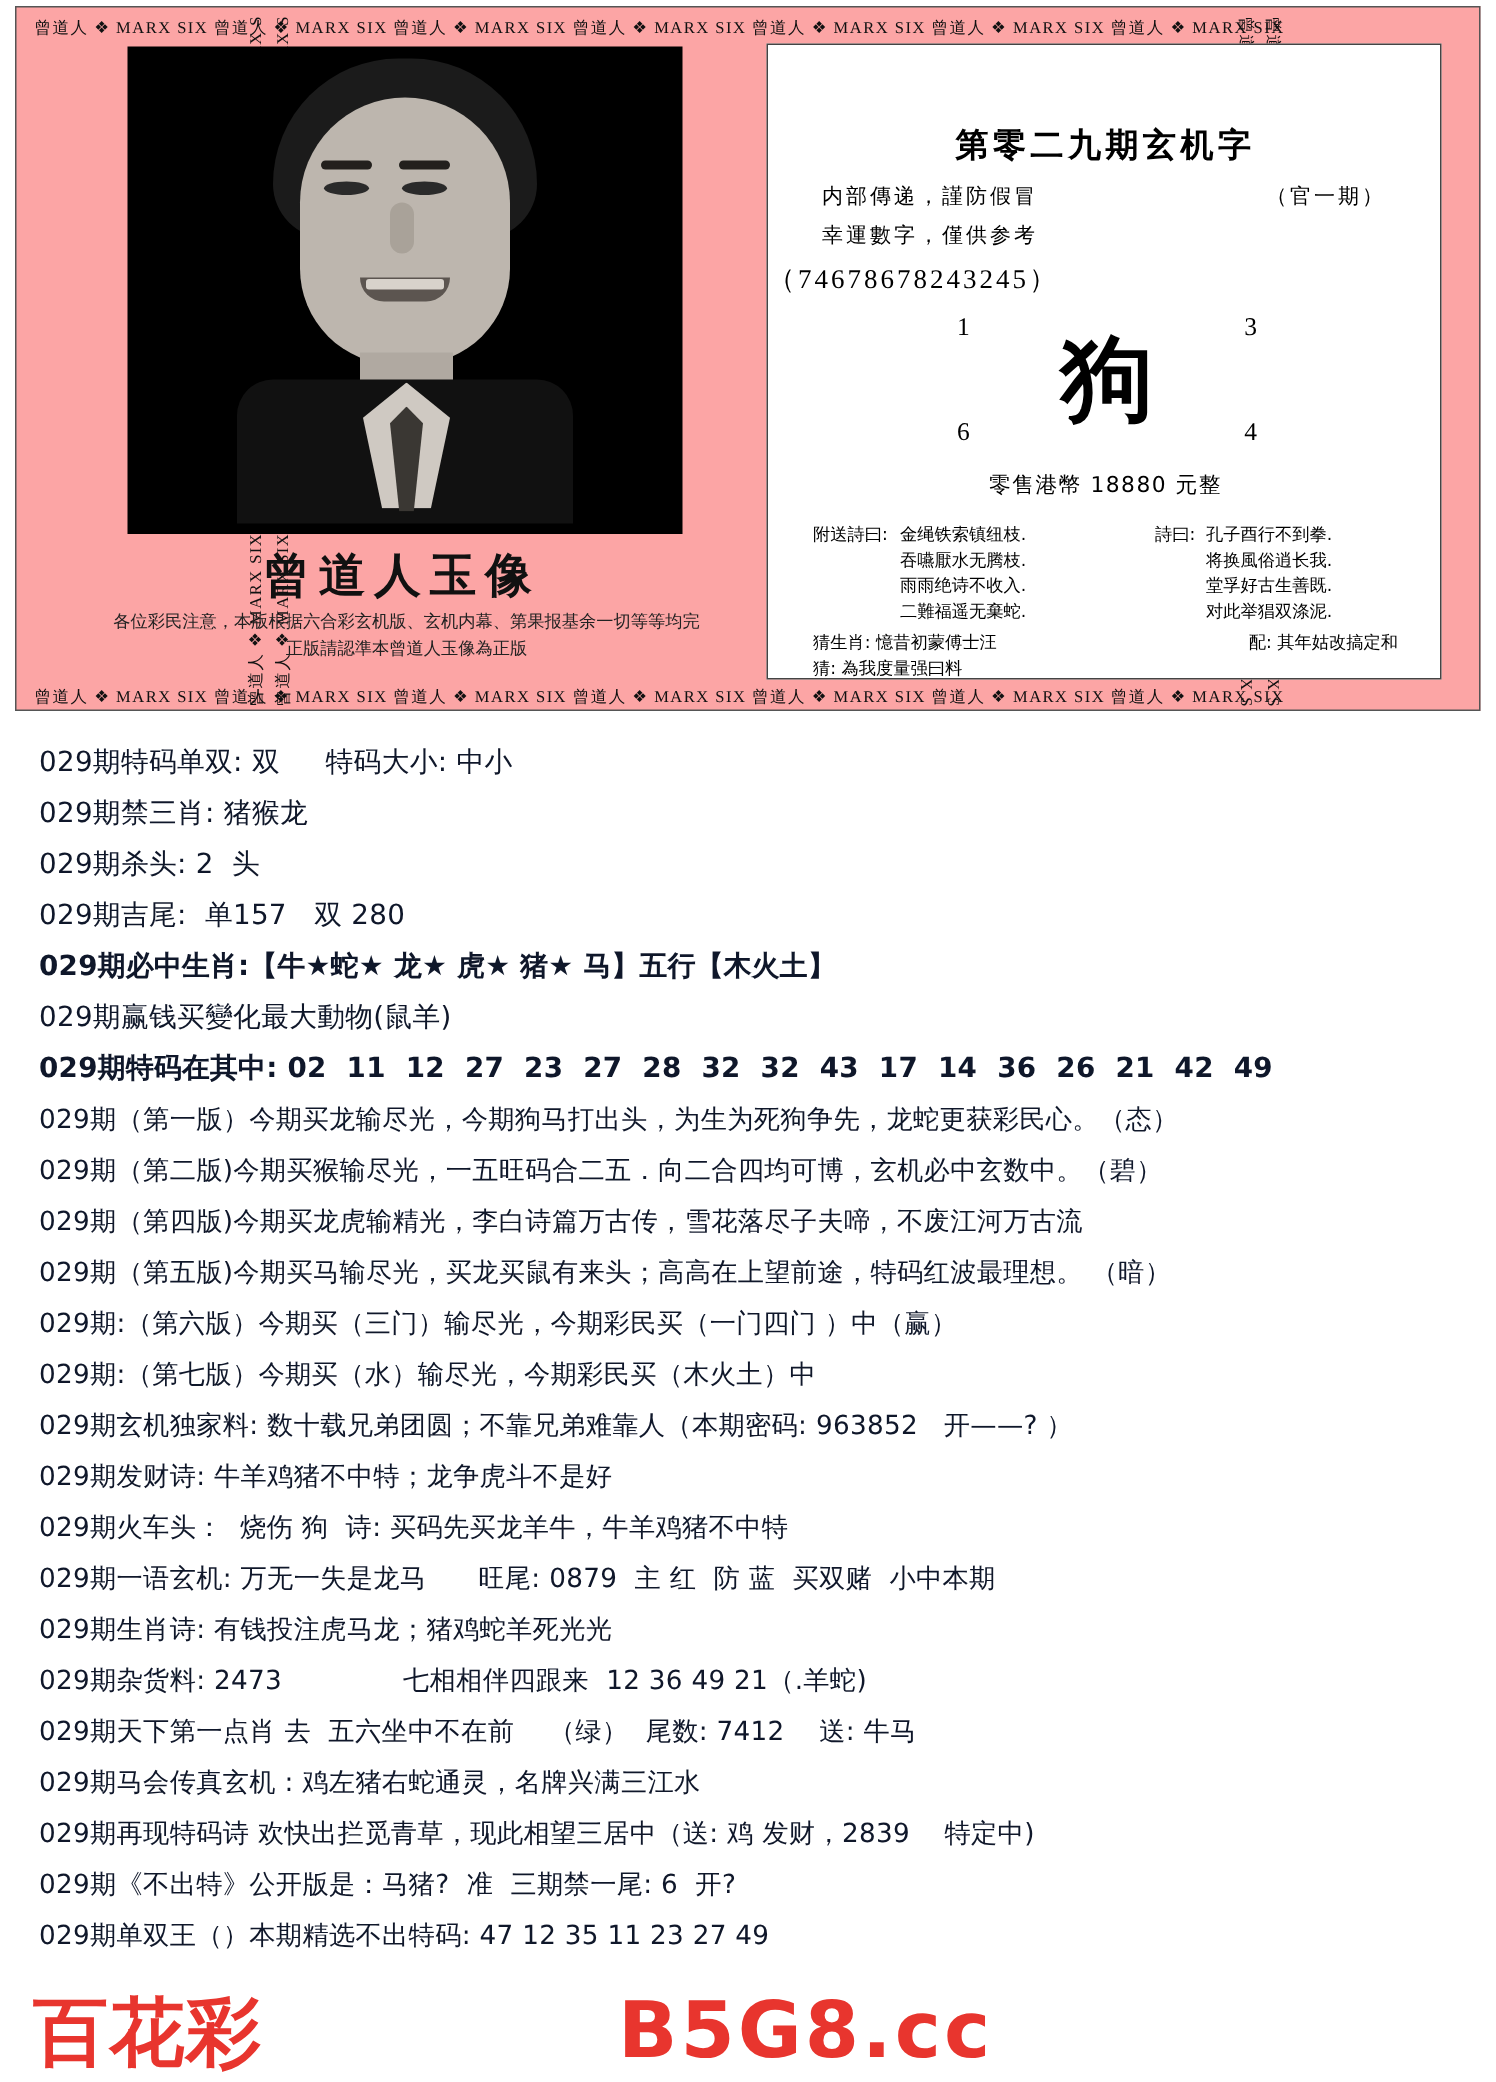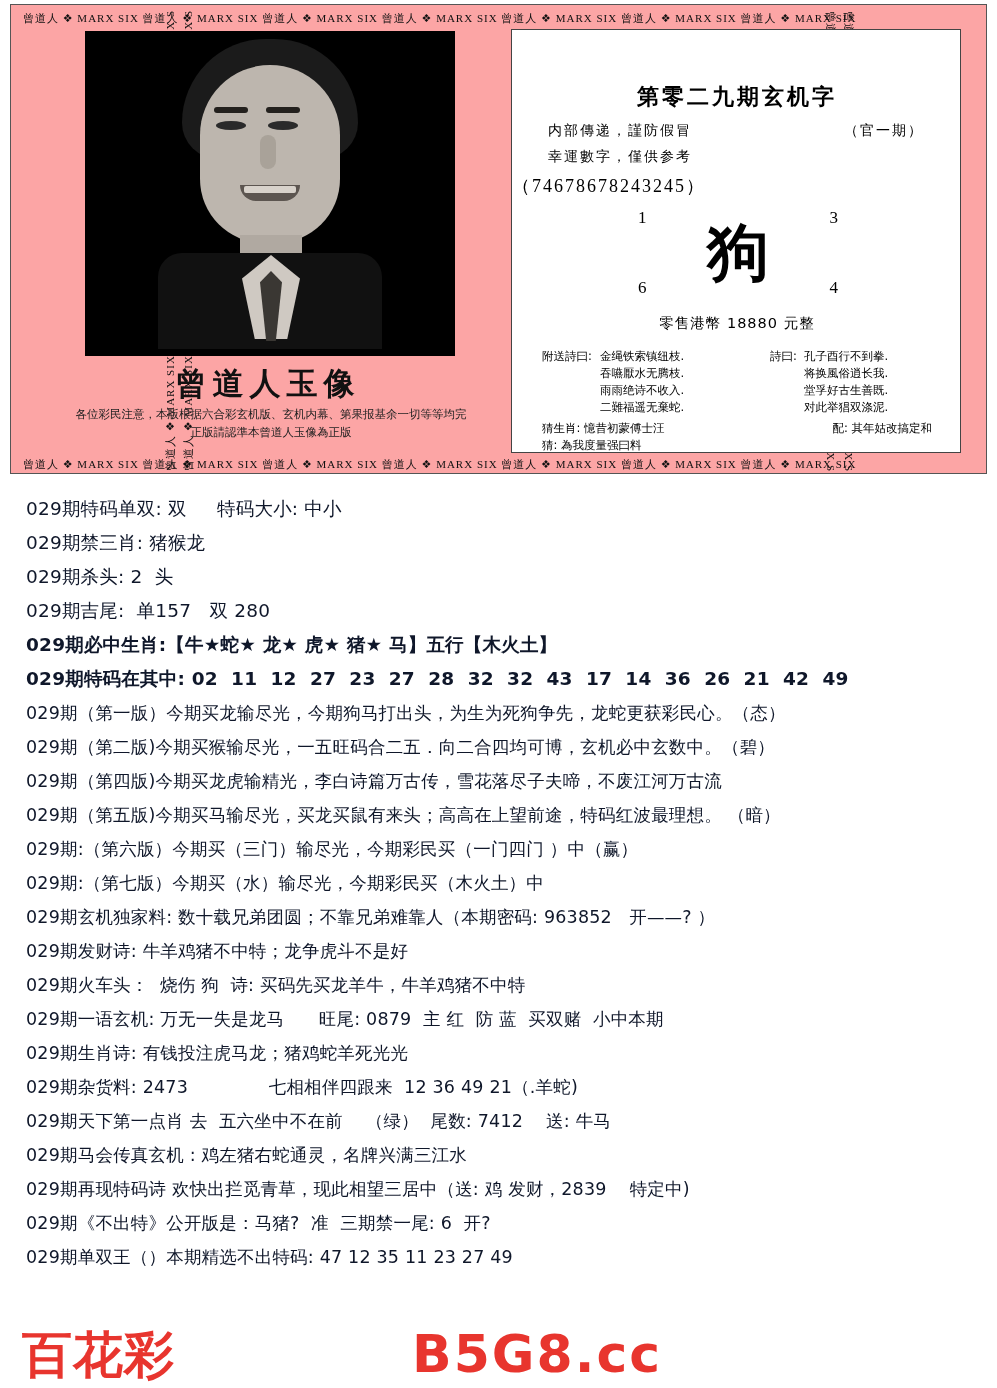--- a/index.html
+++ b/index.html
@@ -445,20 +445,21 @@
 
   </div>
 </div>
 
 <div class="body-text">
   <div class="line">029期特码单双: 双     特码大小: 中小</div>
   <div class="line">029期禁三肖: 猪猴龙</div>
   <div class="line">029期杀头: 2  头</div>
   <div class="line">029期吉尾:  单157   双 280</div>
   <div class="line bold">029期必中生肖:【牛★蛇★ 龙★ 虎★ 猪★ 马】五行【木火土】</div>
+  <div class="line">029期赢钱买變化最大動物(鼠羊)</div>
   <div class="line bold">029期特码在其中: 02  11  12  27  23  27  28  32  32  43  17  14  36  26  21  42  49</div>
   <div class="line sm">029期（第一版）今期买龙输尽光，今期狗马打出头，为生为死狗争先，龙蛇更获彩民心。（态）</div>
   <div class="line sm">029期（第二版)今期买猴输尽光，一五旺码合二五．向二合四均可博，玄机必中玄数中。（碧）</div>
   <div class="line sm">029期（第四版)今期买龙虎输精光，李白诗篇万古传，雪花落尽子夫啼，不废江河万古流</div>
   <div class="line sm">029期（第五版)今期买马输尽光，买龙买鼠有来头；高高在上望前途，特码红波最理想。 （暗）</div>
   <div class="line sm">029期:（第六版）今期买（三门）输尽光，今期彩民买（一门四门 ）中（赢）</div>
   <div class="line sm">029期:（第七版）今期买（水）输尽光，今期彩民买（木火土）中</div>
   <div class="line sm">029期玄机独家料: 数十载兄弟团圆；不靠兄弟难靠人（本期密码: 963852   开——? ）</div>
   <div class="line sm">029期发财诗: 牛羊鸡猪不中特；龙争虎斗不是好</div>
   <div class="line sm">029期火车头：  烧伤 狗  诗: 买码先买龙羊牛，牛羊鸡猪不中特</div>

